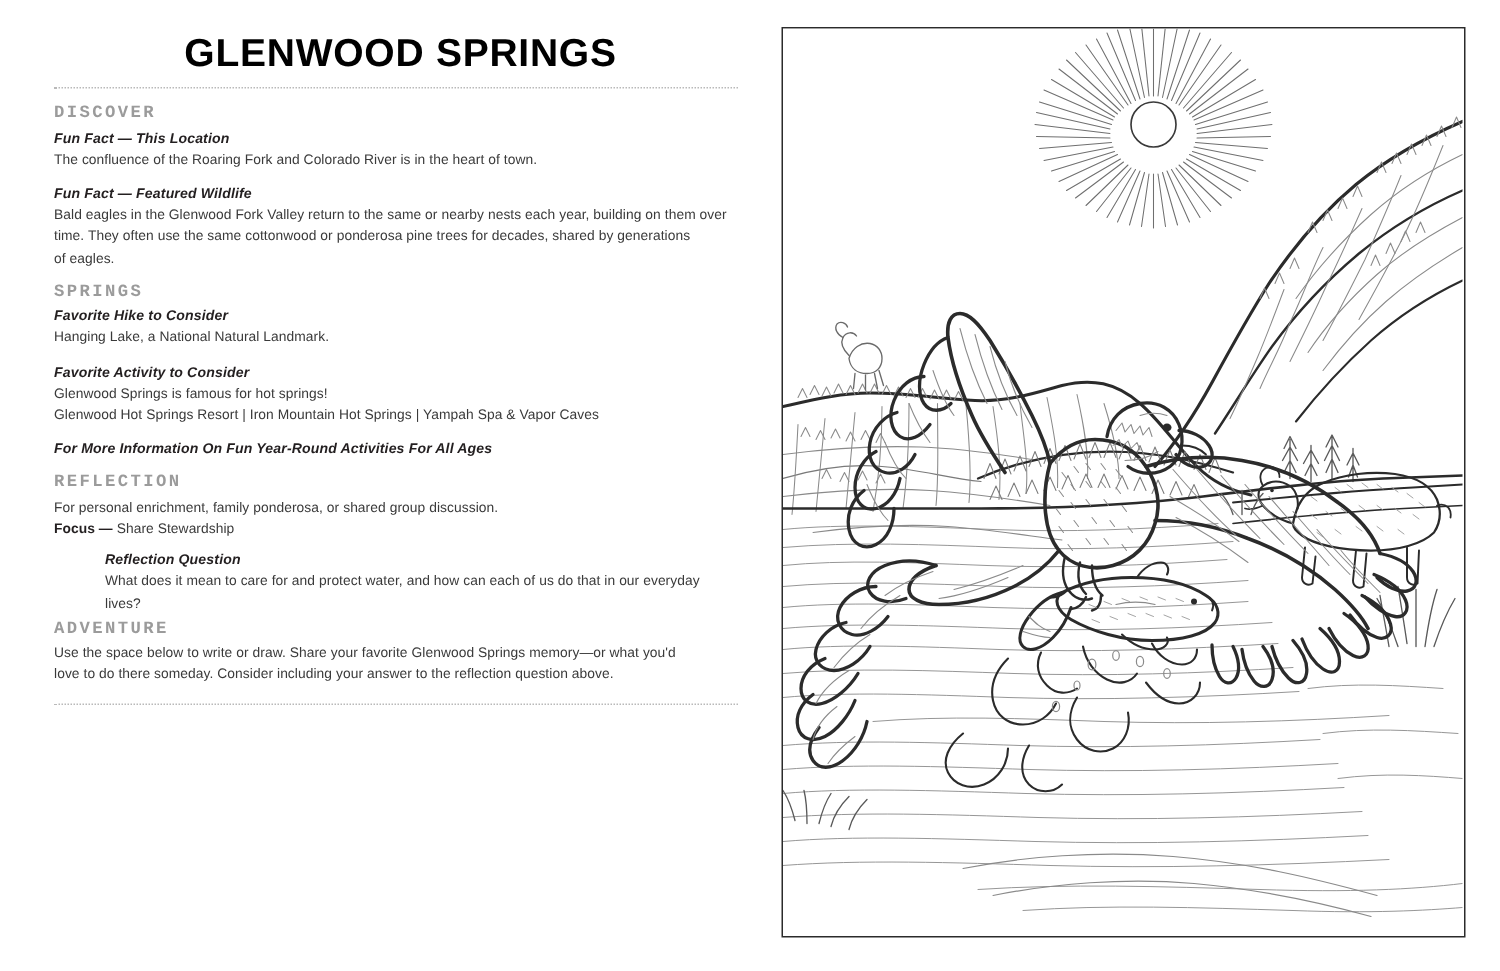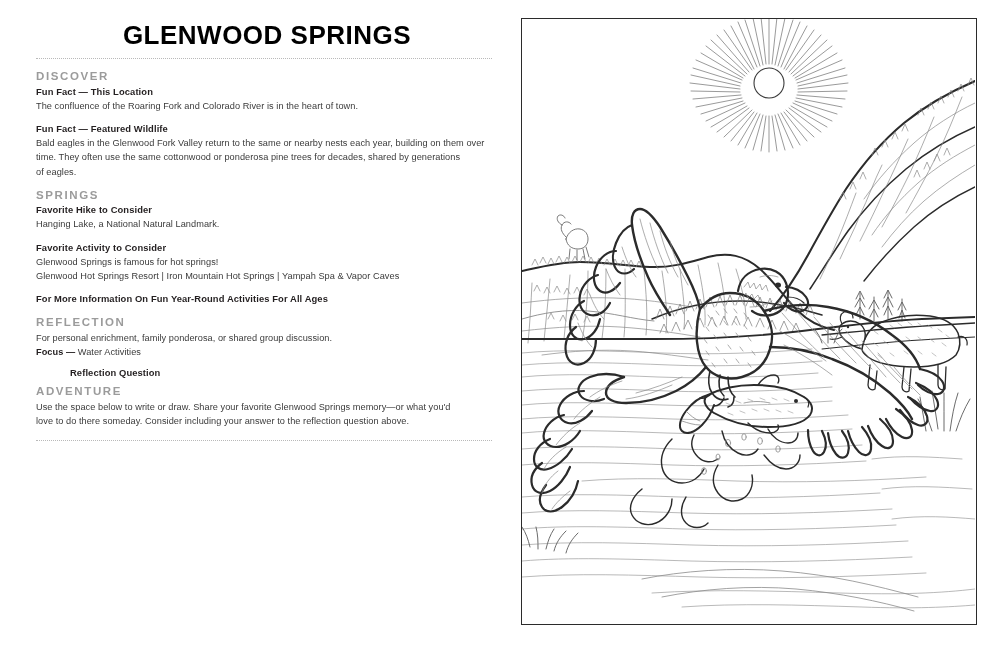--- a/index.html
+++ b/index.html
@@ -47,36 +47,37 @@
     border-top: 1px dotted #b9b9b9;
     margin: 0 0 9px 0;
   }
 
   .dot-rule.bottom {
     margin-top: 12px;
     margin-bottom: 0;
   }
 
   .sec-head {
-    font-family: Liberation Sans, sans-serif;
+    font-family: Liberation Mono, monospace;
     font-size: 11.5px;
     font-weight: bold;
     letter-spacing: 1.6px;
     color: #9b9b9b;
     margin: 0 0 1px 0;
     line-height: 1.25;
   }
 
   .sub-head {
     font-size: 9.4px;
     font-weight: bold;
     color: #231f20;
     margin: 0;
     line-height: 1.5;
     letter-spacing: 0.1px;
+    font-style: italic;
   }
 
   .body-line {
     font-size: 9.2px;
     font-weight: normal;
     color: #3a3a3a;
     margin: 0;
     line-height: 1.55;
     letter-spacing: 0.05px;
   }
@@ -147,26 +148,27 @@
 
       <div class="blk">
         <p class="sub-head">For More Information On Fun Year-Round Activities For All Ages</p>
       </div>
     </div>
 
     <div>
       <div class="sec-head">REFLECTION</div>
 
       <p class="body-line">For personal enrichment, family ponderosa, or shared group discussion.</p>
-      <p class="body-line"><span class="inline-b">Focus —</span><span> Water Activities</span></p>
+      <p class="body-line"><span class="inline-b">Focus —</span><span> Share Stewardship</span></p>
 
       <div class="gap-sm"></div>
 
       <div class="blk-tight">
         <p class="sub-head">Reflection Question</p>
+        <p class="body-line">What does it mean to care for and protect water, and how can each of us do that in our everyday lives?</p>
       </div>
     </div>
 
     <div class="gap-xs"></div>
 
     <div>
       <div class="sec-head">ADVENTURE</div>
       <p class="body-line">Use the space below to write or draw. Share your favorite Glenwood Springs memory—or what you'd</p>
       <p class="body-line">love to do there someday. Consider including your answer to the reflection question above.</p>
     </div>

